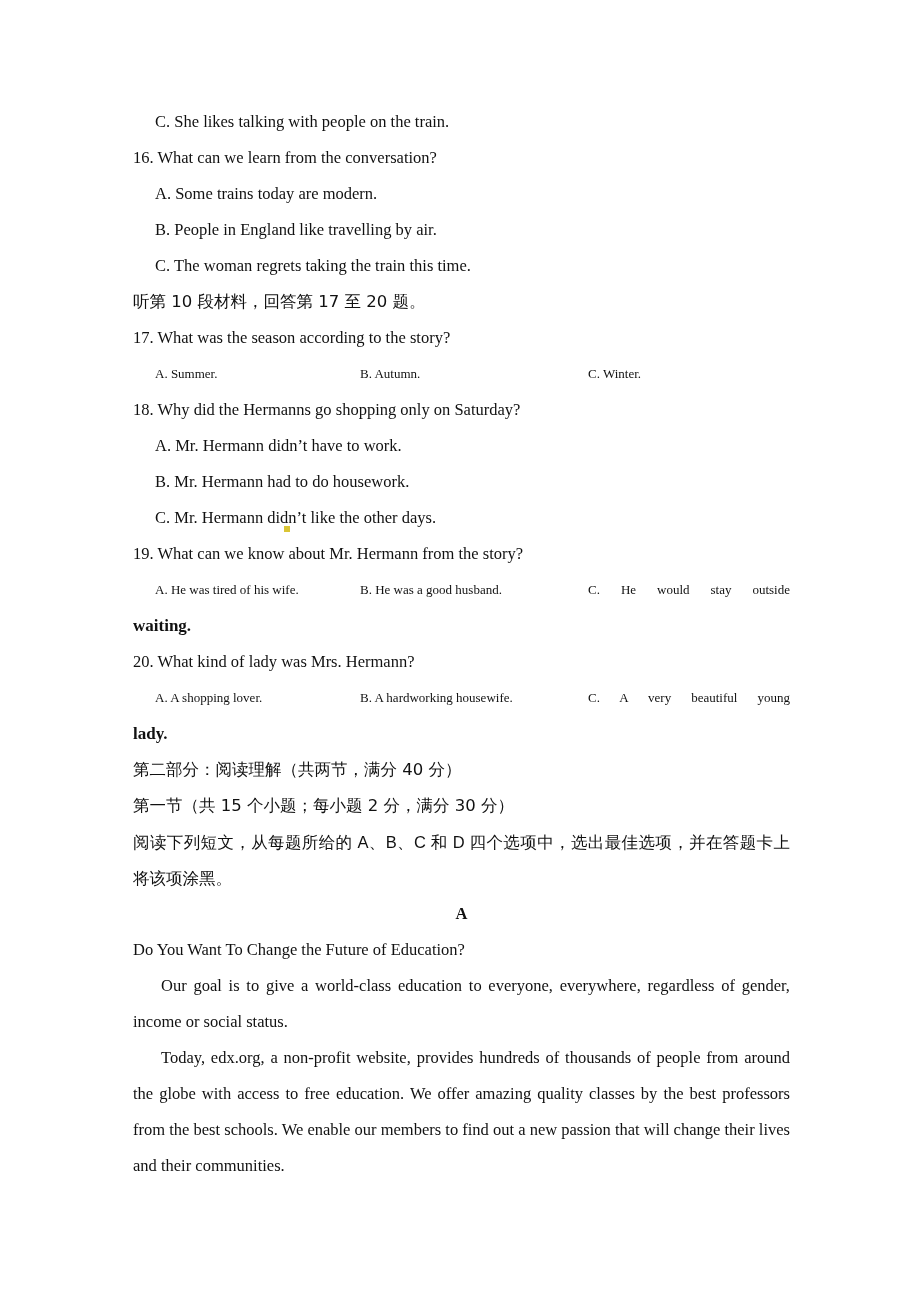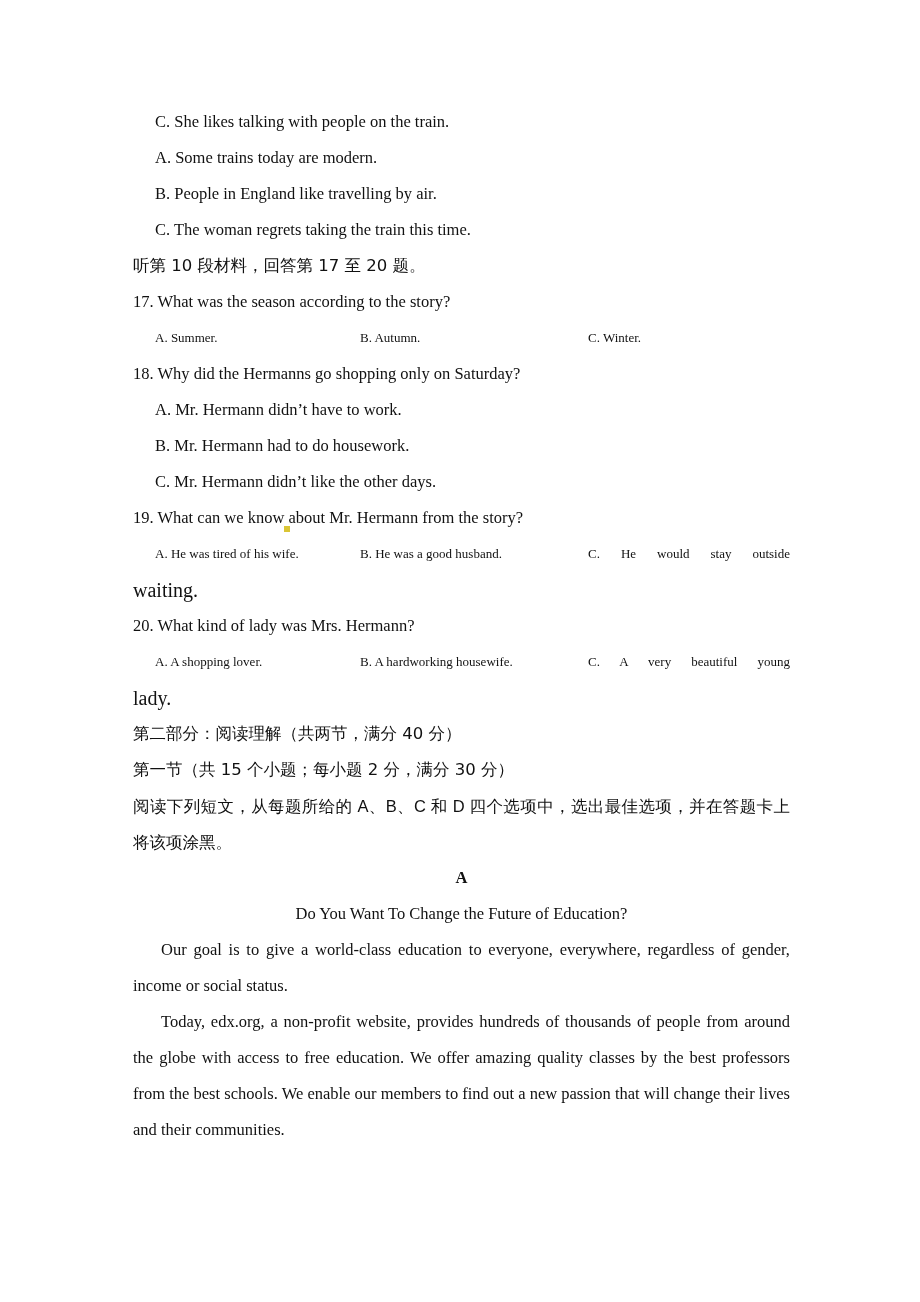--- a/index.html
+++ b/index.html
@@ -70,22 +70,23 @@
     white-space: normal;
   }
   .opt-row-just.wide .col-c {
     left: 455px;
     width: 202px;
   }
 
   .wrap-line {        
     height: 36px;
     line-height: 36px;
-    font-size: 20px;
+    font-size: 17px;
     padding-left: 0px;
+    font-weight: bold;
   }
 
   
   .cjk {
     font-family: "DejaVu Sans", "Liberation Sans", sans-serif;
     font-size: 16.5px;
   }
   .cjk-bold {
     font-weight: normal;
   }
@@ -108,21 +109,21 @@
     height: 36px;
     line-height: 36px;
     font-size: 16.5px;
     font-weight: bold;
     text-align: center;
   }
   .passage-title {
     height: 36px;
     line-height: 36px;
     font-size: 16.5px;
-    text-align: center;
+    text-align: left;
   }
   .passage-para {
     font-size: 16.5px;
     line-height: 36px;
     text-align: justify;
     text-align-last: left;
     text-indent: 28px;
     width: 657px;
     margin: 0;
   }
@@ -140,20 +141,21 @@
 </style>
 </head>
 <body>
 
 <div class="page">
 
   <div class="content">
 
     <div class="line opt-line">C. She likes talking with people on the train.</div>
 
+    <div class="line q-line">16. What can we learn from the conversation?</div>
     <div class="line opt-line">A. Some trains today are modern.</div>
     <div class="line opt-line">B. People in England like travelling by air.</div>
     <div class="line opt-line">C. The woman regrets taking the train this time.</div>
 
     <div class="cjk-line cjk cjk-bold">听第 10 段材料，回答第 17 至 20 题。</div>
 
     <div class="line q-line">17. What was the season according to the story?</div>
     <div class="opt-row">
       <span class="col-a">A. Summer.</span>
       <span class="col-b">B. Autumn.</span>

